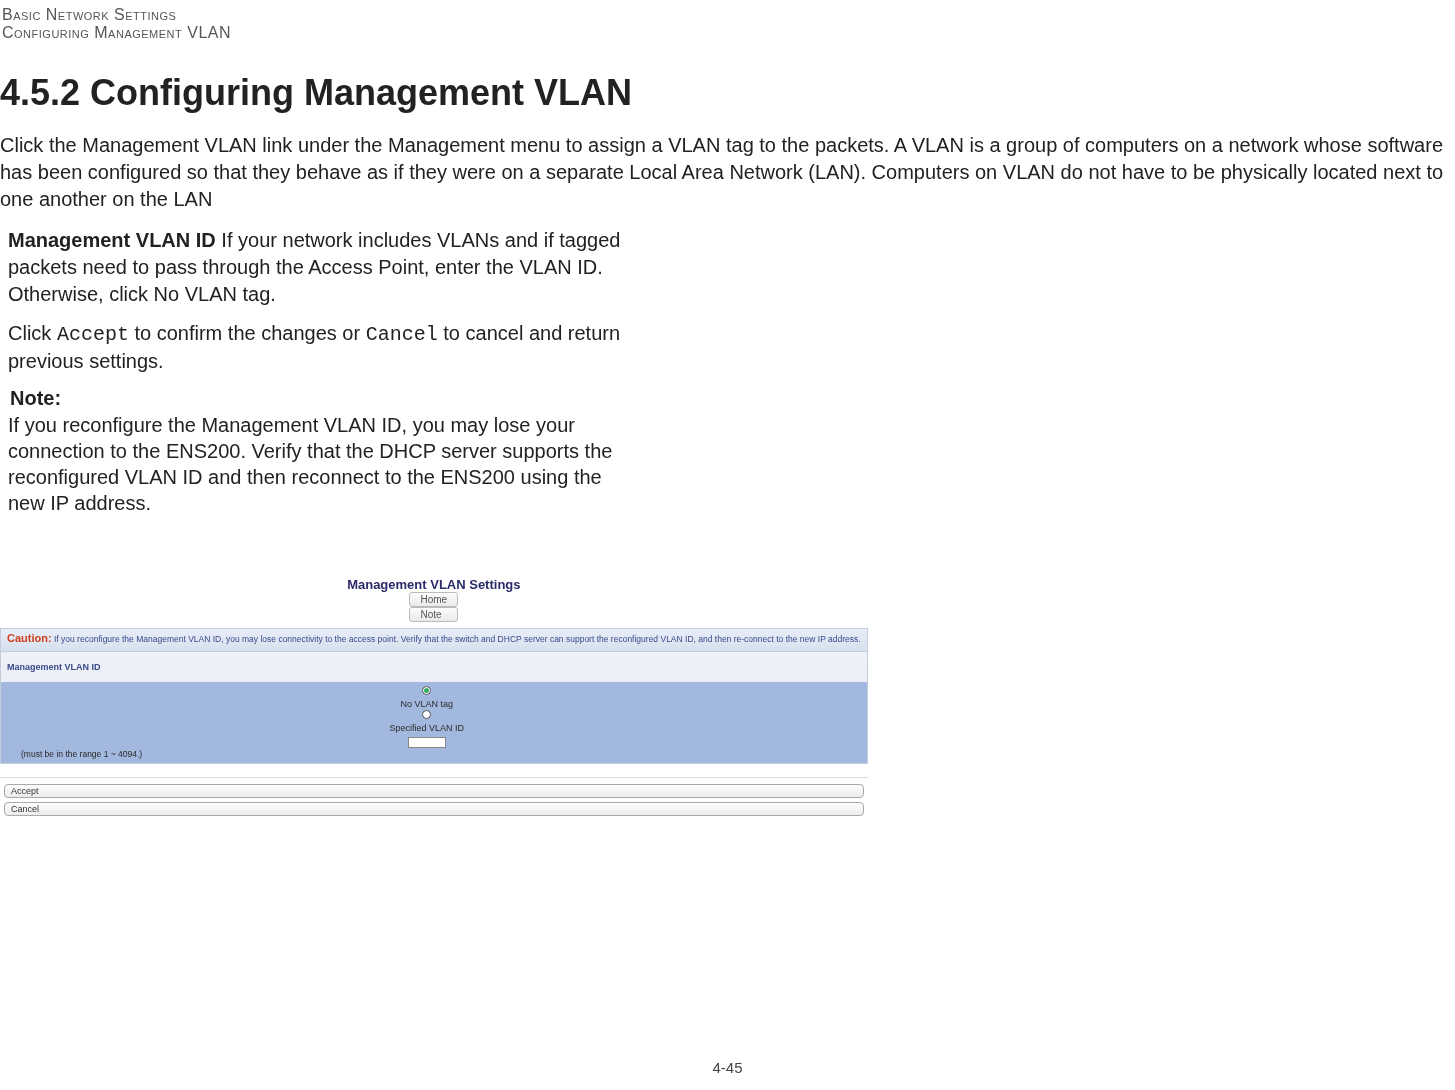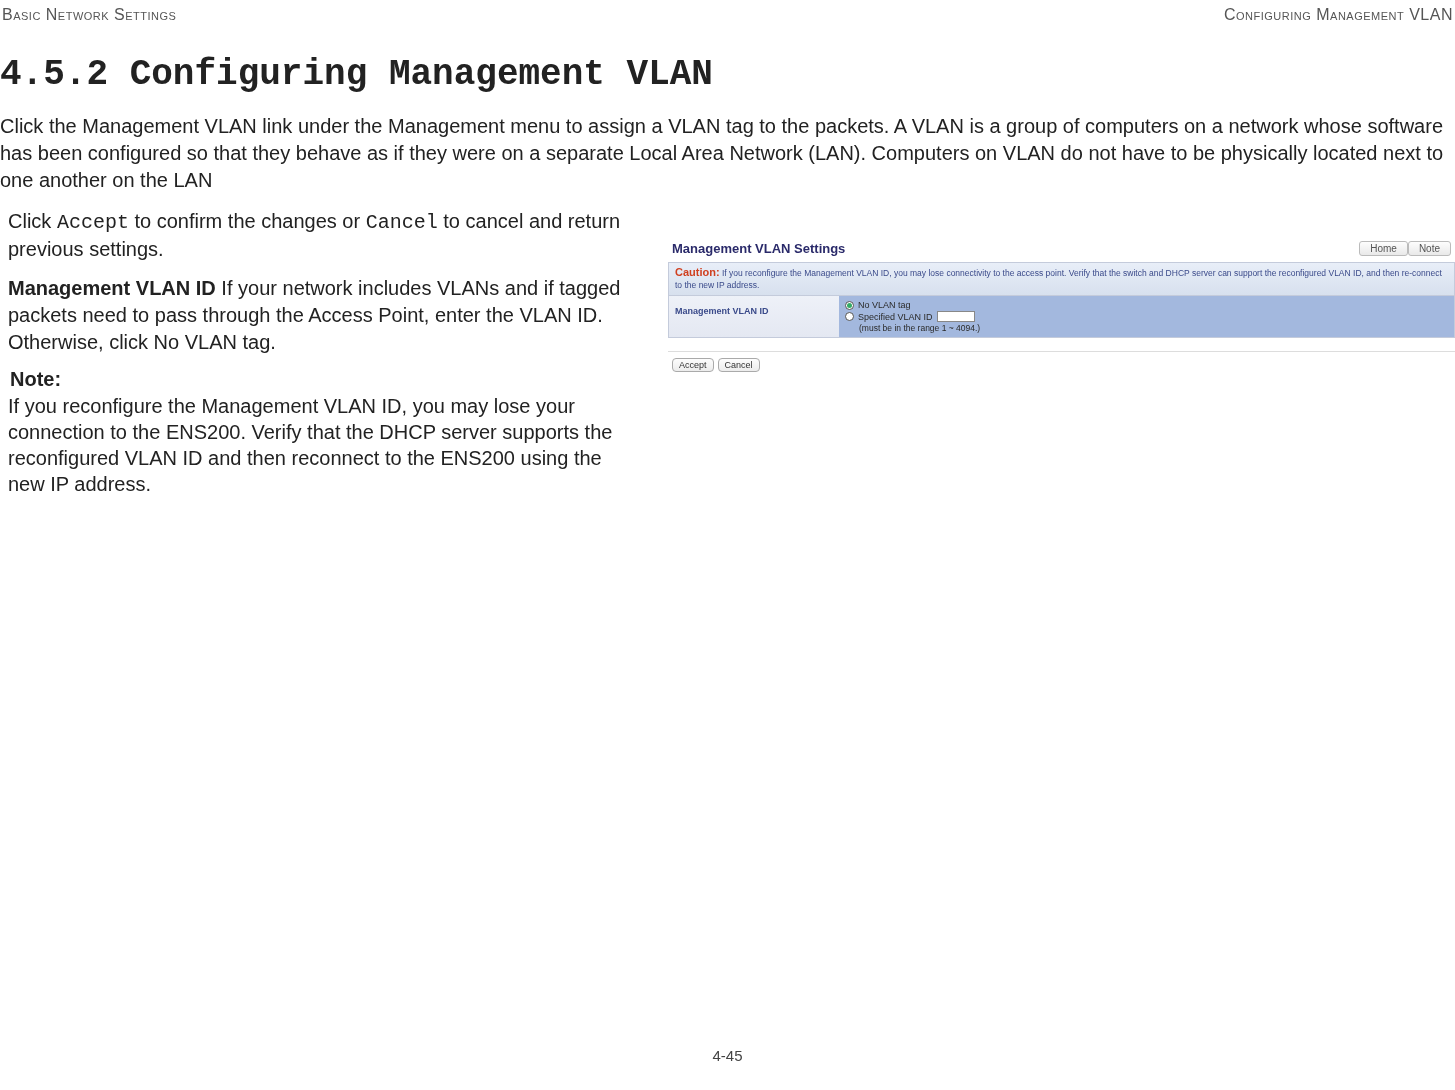--- a/index.html
+++ b/index.html
@@ -1,35 +1,35 @@
 <!DOCTYPE html>
 <html><head>
 <meta charset="utf-8">
 <style>
-  * { box-sizing: border-box; margin: 0; padding: 0; }
+  * { box-sizing: border-box; margin: 0; padding: 0; flex-direction: column; }
   body {
     font-family: Arial, Helvetica, sans-serif;
     background: #fff;
     color: #222;
     width: 1455px;
     height: 1090px;
     position: relative;
     padding: 6px 0 0 0;
   }
   .top-header {
     display: flex;
     justify-content: space-between;
     font-variant: small-caps;
     font-size: 16px;
     color: #555;
     letter-spacing: 0.5px;
     padding: 0 2px 6px 2px;
   }
   .section-title {
-    font-family: Liberation Mono, monospace;
+    font-family: Liberation Sans, sans-serif;
     font-weight: bold;
     font-size: 36px;
     color: #222;
     margin: 24px 0 18px 0;
   }
   .intro {
     font-size: 20px;
     line-height: 1.35;
     color: #222;
     margin-bottom: 14px;
@@ -127,21 +127,21 @@
     background: linear-gradient(#fdfdfd,#ececec);
     border: 1px solid #aaa;
     border-radius: 4px;
     font-size: 9px;
     padding: 1px 6px;
     color: #333;
     cursor: pointer;
   }
   .footer-pn {
     position: absolute;
-    bottom: 26px;
+    bottom: 14px;
     width: 100%;
     text-align: center;
     font-size: 15px;
     color: #444;
   }
 </style>
 </head>
 <body>
 
 <div class="top-header">
@@ -152,24 +152,24 @@
 <h1 class="section-title">
   <span>4.5.2</span>
   <span>Configuring Management VLAN</span>
 </h1>
 
 <p class="intro">Click the Management VLAN link under the Management menu to assign a VLAN tag to the packets. A VLAN is a group of computers on a network whose software has been configured so that they behave as if they were on a separate Local Area Network (LAN). Computers on VLAN do not have to be physically located next to one another on the LAN</p>
 
 <div class="two-col">
   <div class="left-col">
     <p class="para">
-      <span>Click </span><span class="mono">Accept</span><span> to confirm the changes or </span><span class="mono">Cancel</span><span> to cancel and return previous settings.</span>
+      <span class="bold">Management VLAN ID</span><span>  If your network includes VLANs and if tagged packets need to pass through the Access Point, enter the VLAN ID. Otherwise, click No VLAN tag.</span>
     </p>
     <p class="para">
-      <span class="bold">Management VLAN ID</span><span>  If your network includes VLANs and if tagged packets need to pass through the Access Point, enter the VLAN ID. Otherwise, click No VLAN tag.</span>
+      <span>Click </span><span class="mono">Accept</span><span> to confirm the changes or </span><span class="mono">Cancel</span><span> to cancel and return previous settings.</span>
     </p>
     <div class="note-label">Note:</div>
     <p class="note-text">If you reconfigure the Management VLAN ID, you may lose your connection to the ENS200. Verify that the DHCP server supports the reconfigured VLAN ID and then reconnect to the ENS200 using the new IP address.</p>
   </div>
 
   <div class="shot">
     <div class="shot-header">
       <span class="shot-title">Management VLAN Settings</span>
       <div class="shot-btns">
         <span class="pill-btn">Home</span>

